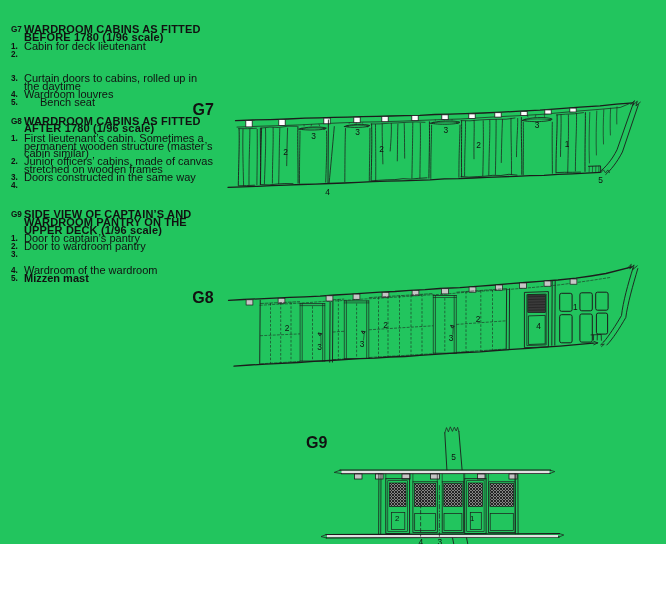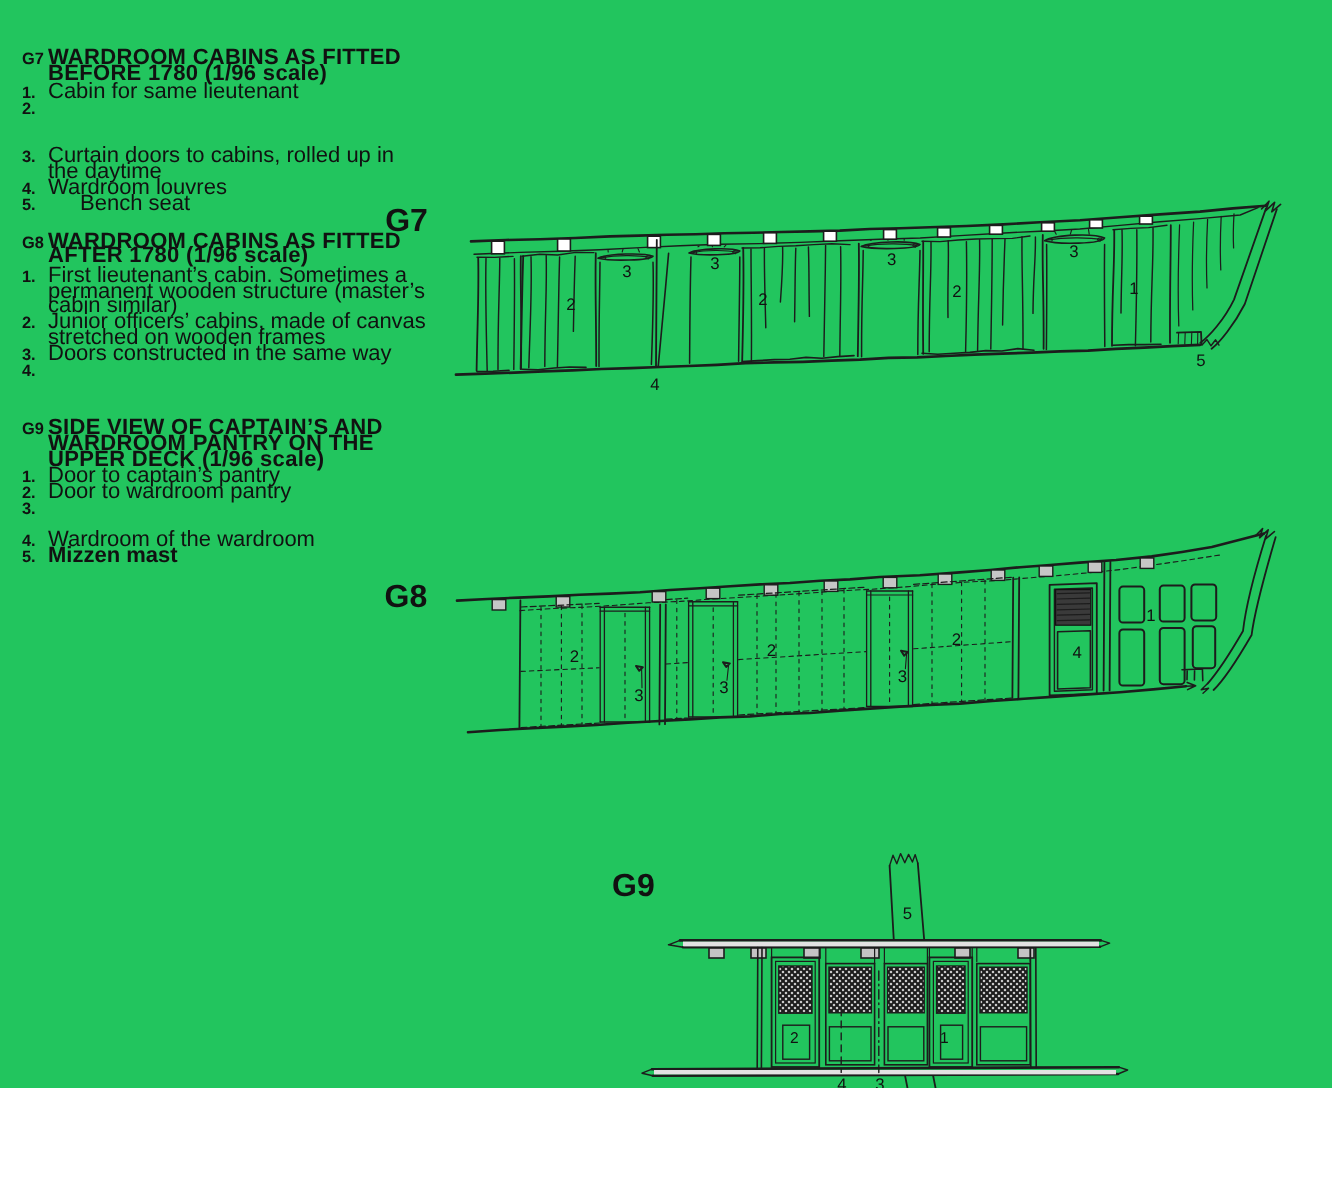--- a/index.html
+++ b/index.html
@@ -11,21 +11,21 @@
 svg path{stroke-linecap:round;stroke-linejoin:round;fill:none;stroke:#1c1c1c;}
 svg text{font-family:"Liberation Sans", sans-serif;}
 </style>
 </head>
 <body>
 <div id="page">
 
 <div class="num" style="top:25.9px">G7</div>
     <div class="bt" style="top:25.9px;font-weight:bold;letter-spacing:0.16px;">WARDROOM CABINS AS FITTED<br>BEFORE 1780 (1/96 scale)</div>
 <div class="num" style="top:43.2px">1.</div>
-    <div class="bt" style="top:43.2px;font-weight:normal;">Cabin for same lieutenant</div>
+    <div class="bt" style="top:43.2px;font-weight:normal;">Cabin for deck lieutenant</div>
 <div class="num" style="top:51.1px">2.</div>
 <div class="num" style="top:74.8px">3.</div>
     <div class="bt" style="top:74.8px;font-weight:normal;">Curtain doors to cabins, rolled up in<br>the daytime</div>
 <div class="num" style="top:90.6px">4.</div>
     <div class="bt" style="top:90.6px;font-weight:normal;">Wardroom louvres</div>
 <div class="num" style="top:98.5px">5.</div>
     <div class="bt" style="top:98.5px;font-weight:normal;padding-left:16px;">Bench seat</div>
 <div class="num" style="top:117.5px">G8</div>
     <div class="bt" style="top:117.5px;font-weight:bold;letter-spacing:0.16px;">WARDROOM CABINS AS FITTED<br>AFTER 1780 (1/96 scale)</div>
 <div class="num" style="top:134.6px">1.</div>

